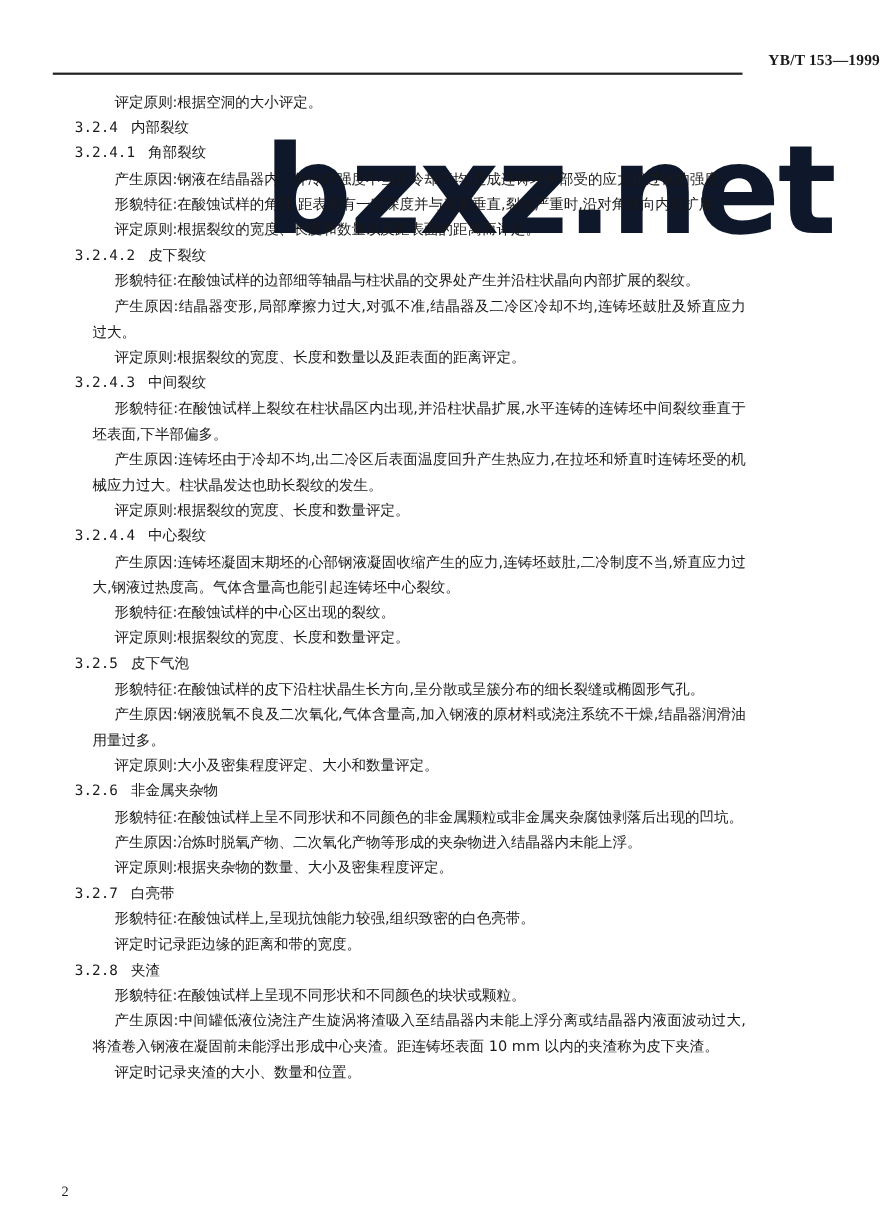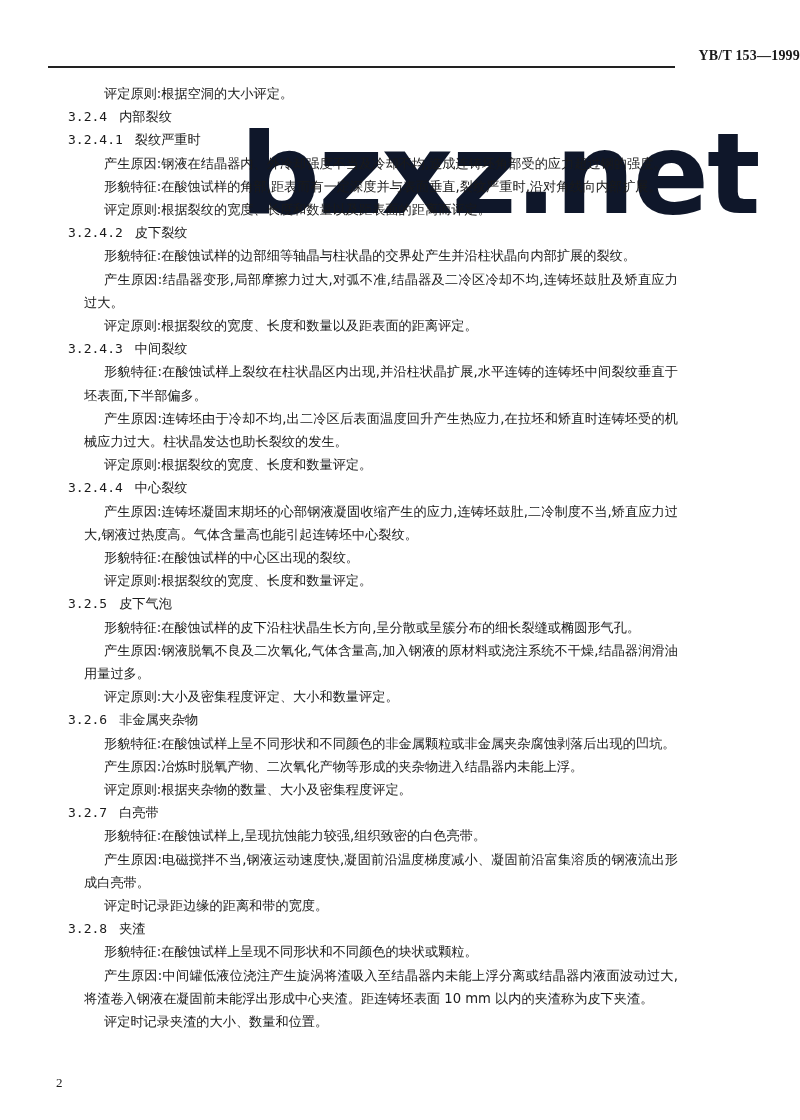--- a/index.html
+++ b/index.html
@@ -20,21 +20,21 @@
 </head>
 <body>
 
 <div class="header">YB/T 153—1999</div>
 <div class="header-rule"></div>
 <div class="watermark">bzxz.net</div>
 
 <div class="content" id="content">
     <div class="para">评定原则:根据空洞的大小评定。</div>
     <div class="line heading"><span class="num">3.2.4</span><span>内部裂纹</span></div>
-    <div class="line heading"><span class="num">3.2.4.1</span><span>裂纹严重时</span></div>
+    <div class="line heading"><span class="num">3.2.4.1</span><span>角部裂纹</span></div>
     <div class="para">产生原因:钢液在结晶器内、外冷却强度不当及冷却不均,造成连铸坯角部受的应力超过钢的强度。</div>
     <div class="para">形貌特征:在酸蚀试样的角部,距表而有一定深度并与表面垂直,裂纹严重时,沿对角线向内部扩展。</div>
     <div class="para">评定原则:根据裂纹的宽度、长度和数量以及距表面的距离而评定。</div>
     <div class="line heading"><span class="num">3.2.4.2</span><span>皮下裂纹</span></div>
     <div class="para">形貌特征:在酸蚀试样的边部细等轴晶与柱状晶的交界处产生并沿柱状晶向内部扩展的裂纹。</div>
     <div class="para">产生原因:结晶器变形,局部摩擦力过大,对弧不准,结晶器及二冷区冷却不均,连铸坯鼓肚及矫直应力过大。</div>
     <div class="para">评定原则:根据裂纹的宽度、长度和数量以及距表面的距离评定。</div>
     <div class="line heading"><span class="num">3.2.4.3</span><span>中间裂纹</span></div>
     <div class="para">形貌特征:在酸蚀试样上裂纹在柱状晶区内出现,并沿柱状晶扩展,水平连铸的连铸坯中间裂纹垂直于坯表面,下半部偏多。</div>
     <div class="para">产生原因:连铸坯由于冷却不均,出二冷区后表面温度回升产生热应力,在拉坯和矫直时连铸坯受的机械应力过大。柱状晶发达也助长裂纹的发生。</div>
@@ -46,21 +46,20 @@
     <div class="line heading"><span class="num">3.2.5</span><span>皮下气泡</span></div>
     <div class="para">形貌特征:在酸蚀试样的皮下沿柱状晶生长方向,呈分散或呈簇分布的细长裂缝或椭圆形气孔。</div>
     <div class="para">产生原因:钢液脱氧不良及二次氧化,气体含量高,加入钢液的原材料或浇注系统不干燥,结晶器润滑油用量过多。</div>
     <div class="para">评定原则:大小及密集程度评定、大小和数量评定。</div>
     <div class="line heading"><span class="num">3.2.6</span><span>非金属夹杂物</span></div>
     <div class="para">形貌特征:在酸蚀试样上呈不同形状和不同颜色的非金属颗粒或非金属夹杂腐蚀剥落后出现的凹坑。</div>
     <div class="para">产生原因:冶炼时脱氧产物、二次氧化产物等形成的夹杂物进入结晶器内未能上浮。</div>
     <div class="para">评定原则:根据夹杂物的数量、大小及密集程度评定。</div>
     <div class="line heading"><span class="num">3.2.7</span><span>白亮带</span></div>
     <div class="para">形貌特征:在酸蚀试样上,呈现抗蚀能力较强,组织致密的白色亮带。</div>
-    <div class="para">产生原因:电磁搅拌不当,钢液运动速度快,凝固前沿温度梯度减小、凝固前沿富集溶质的钢液流出形成白亮带。</div>
     <div class="para">评定时记录距边缘的距离和带的宽度。</div>
     <div class="line heading"><span class="num">3.2.8</span><span>夹渣</span></div>
     <div class="para">形貌特征:在酸蚀试样上呈现不同形状和不同颜色的块状或颗粒。</div>
     <div class="para">产生原因:中间罐低液位浇注产生旋涡将渣吸入至结晶器内未能上浮分离或结晶器内液面波动过大,将渣卷入钢液在凝固前未能浮出形成中心夹渣。距连铸坯表面 10 mm 以内的夹渣称为皮下夹渣。</div>
     <div class="para">评定时记录夹渣的大小、数量和位置。</div>
   </div>
 
 <div class="page-num">2</div>
 
 </body></html>

